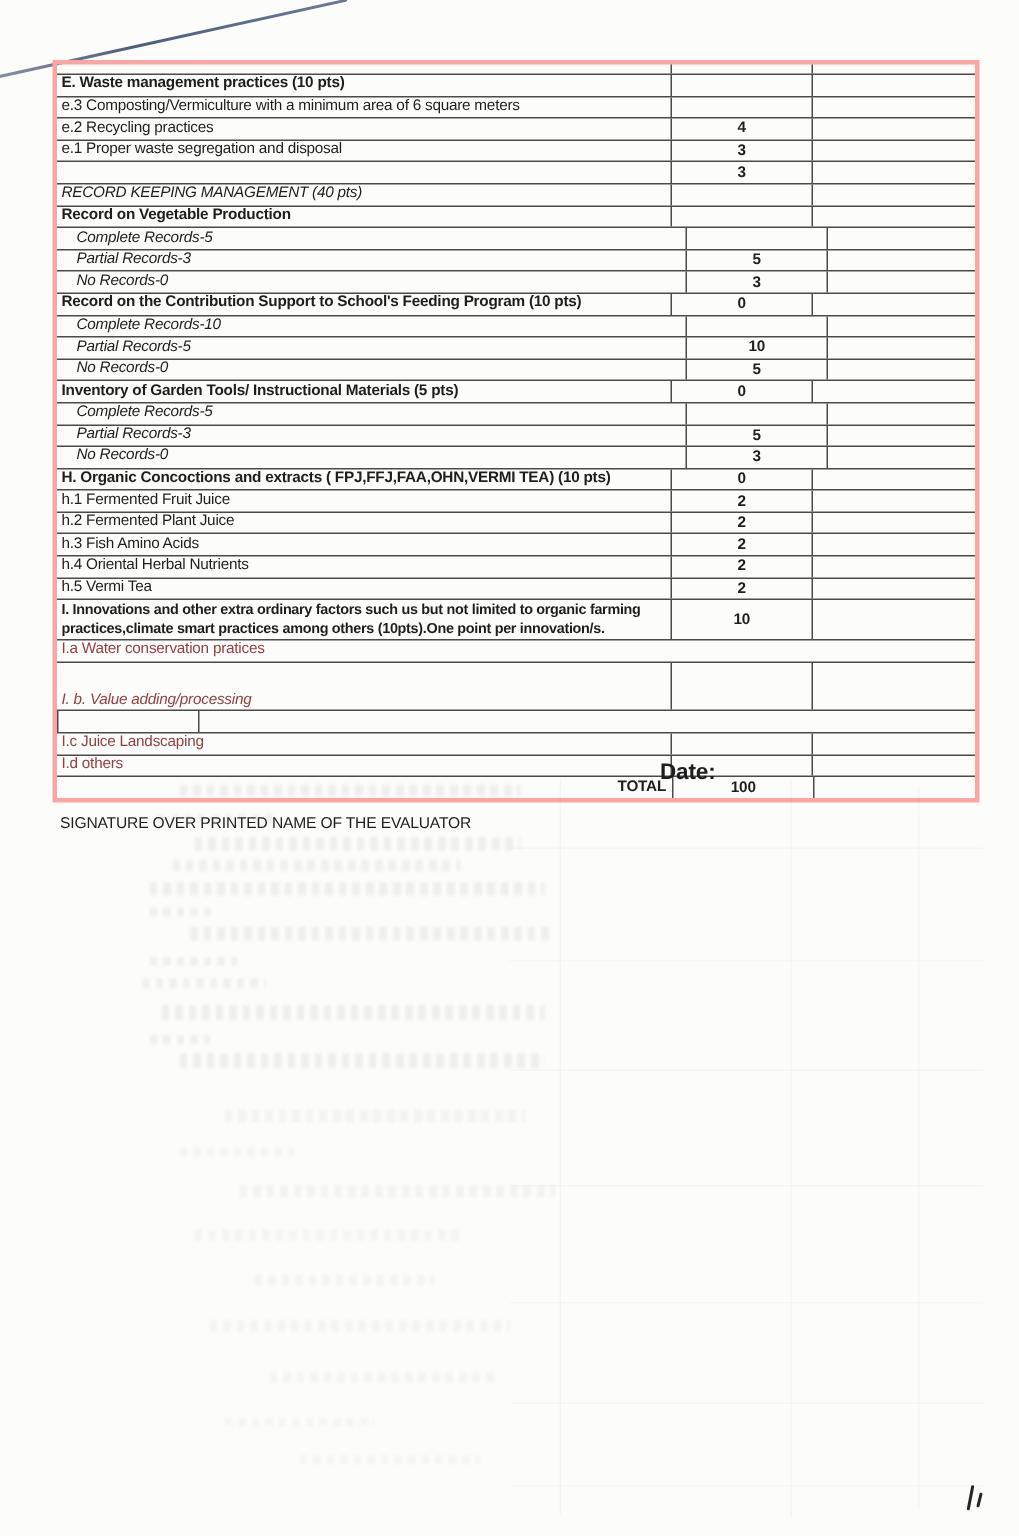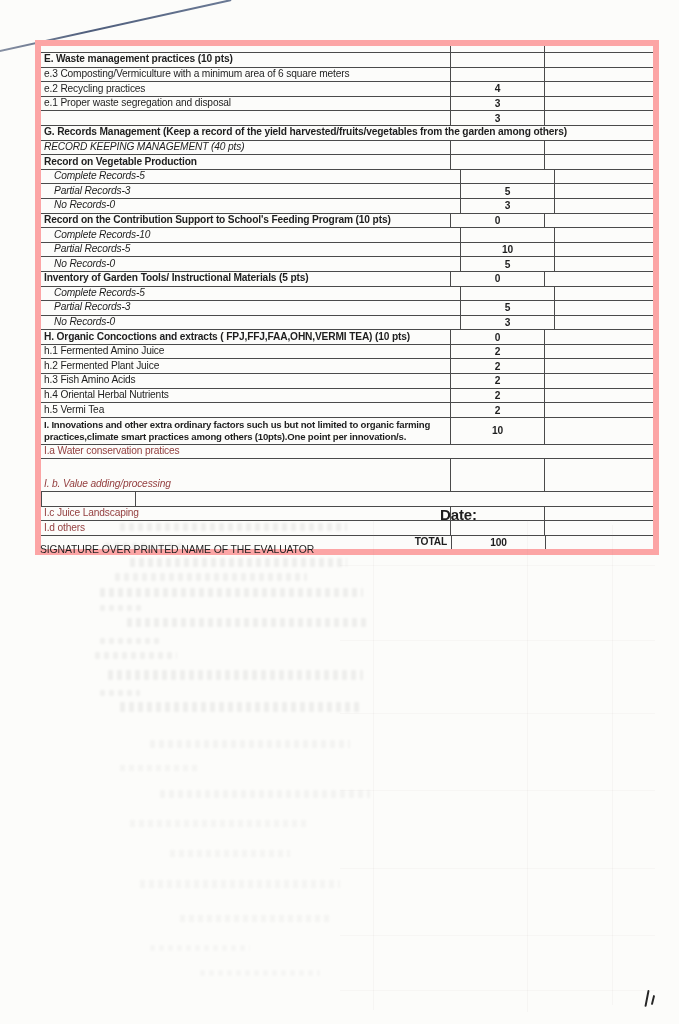--- a/index.html
+++ b/index.html
@@ -17,21 +17,21 @@
   .pen{position:absolute;left:644px;top:990px;width:16px;height:22px;}
   .pen i{position:absolute;display:block;background:#262626;border-radius:1px;}
   .pen i:nth-child(1){left:2px;top:0;width:2.4px;height:17px;transform:rotate(11deg);}
   .pen i:nth-child(2){left:8px;top:5px;width:2px;height:10px;transform:rotate(14deg);}
   .bar{position:absolute;background:repeating-linear-gradient(90deg,#6d6d6d 0 5px,transparent 5px 9px);filter:blur(1.1px);}
   .gv{position:absolute;width:1px;background:#9a8d88;opacity:.06;}
   .gh{position:absolute;height:1px;background:#9a8d88;opacity:.05;}
   
   .etable{
     position:absolute;left:35px;top:40px;width:612px;
-    border:6px solid #fca5a5;filter:blur(.24px);
+    border:3px solid #fca5a5;filter:blur(.24px);
   }
   .row{display:flex;align-items:stretch;border-bottom:1px solid #4a4a4a;min-height:13.6px;}
   .row:last-child{border-bottom:none;}
   .sliver{min-height:6px;height:6px;}
   .c1{flex:0 0 403px;padding:0 3px;font-size:10.2px;line-height:12.8px;
       letter-spacing:-.15px;display:flex;align-items:center;}
   .c2{flex:0 0 93px;border-left:1px solid #4a4a4a;display:flex;align-items:center;
       justify-content:center;font-weight:bold;font-size:10.2px;letter-spacing:-.1px;}
   .c3{flex:1 1 auto;border-left:1px solid #4a4a4a;}
   .span-row .c1{flex:1 1 auto;}
@@ -76,23 +76,20 @@
       <div class="row">
         <div class="c1">e.1 Proper waste segregation and disposal</div>
         <div class="c2">3</div>
         <div class="c3"></div>
       </div>
       <div class="row">
         <div class="c1"></div>
         <div class="c2">3</div>
         <div class="c3"></div>
       </div>
-      <div class="row span-row">
-        <div class="c1 bold">G. Records Management (Keep a record of the yield harvested/fruits/vegetables from the garden among others)</div>
-      </div>
       <div class="row">
         <div class="c1 italic">RECORD KEEPING MANAGEMENT (40 pts)</div>
         <div class="c2"></div>
         <div class="c3"></div>
       </div>
       <div class="row">
         <div class="c1 bold">Record on Vegetable Production</div>
         <div class="c2"></div>
         <div class="c3"></div>
       </div>
@@ -150,21 +147,21 @@
         <div class="c1 italic indent">No Records-0</div>
         <div class="c2">3</div>
         <div class="c3"></div>
       </div>
       <div class="row">
         <div class="c1 bold">H. Organic Concoctions and extracts ( FPJ,FFJ,FAA,OHN,VERMI TEA) (10 pts)</div>
         <div class="c2">0</div>
         <div class="c3"></div>
       </div>
       <div class="row">
-        <div class="c1">h.1 Fermented Amino Juice</div>
+        <div class="c1">h.1 Fermented Fruit Juice</div>
         <div class="c2">2</div>
         <div class="c3"></div>
       </div>
       <div class="row">
         <div class="c1">h.2 Fermented Plant Juice</div>
         <div class="c2">2</div>
         <div class="c3"></div>
       </div>
       <div class="row">
         <div class="c1">h.3 Fish Amino Acids</div>

